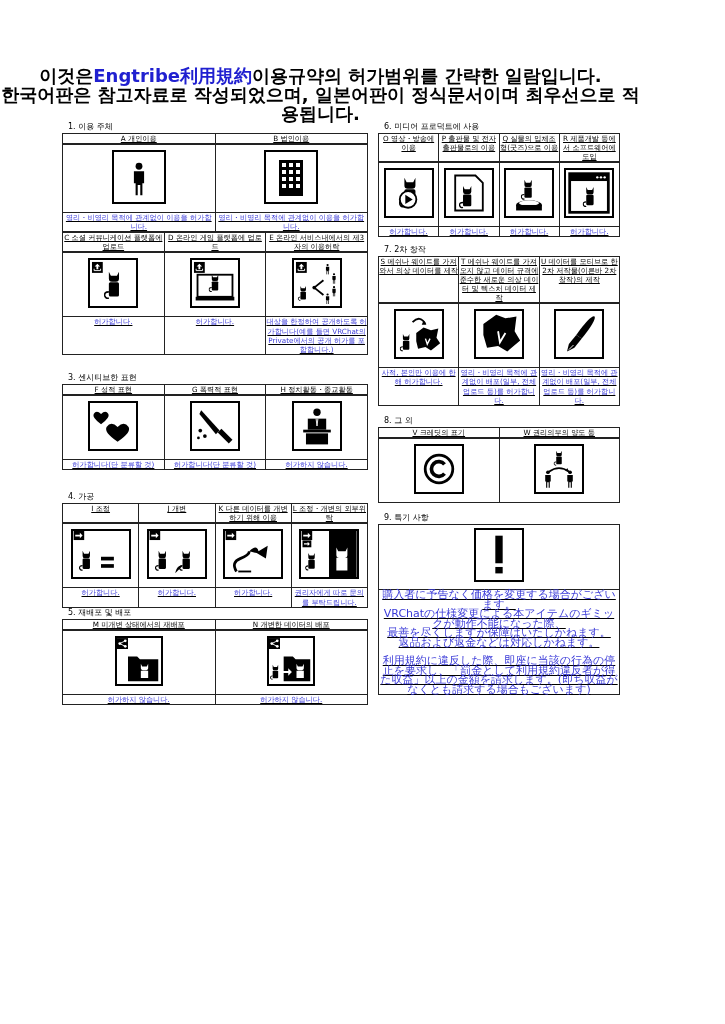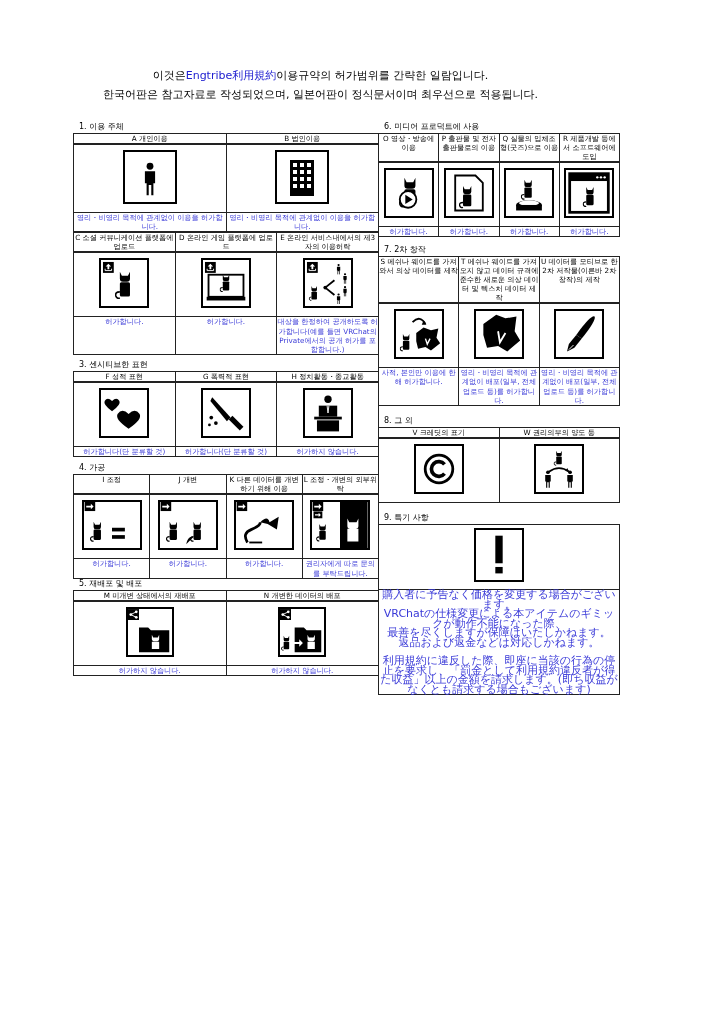--- a/index.html
+++ b/index.html
@@ -1,23 +1,23 @@
 <!DOCTYPE html>
 <html><head>
 <meta charset="utf-8">
 <style>
   html, body { margin:0; padding:0; background:#ffffff; }
   body { width:725px; height:1024px; position:relative; overflow:hidden;
          font-family:"DejaVu Sans", "Liberation Sans", sans-serif; color:#000; }
   .title { position:absolute; left:0; top:66px; width:641px; text-align:center;
-           font-weight:normal; font-size:11px; line-height:19px; }
+           font-weight:bold; font-size:18px; line-height:19px; }
   .title .hl { color:#2020d0; }
   .col { position:absolute; }
   .sec-label { font-size:8px; line-height:10px; margin:0 0 1px 6px; }
-  table.t { border-collapse:collapse; width:100%; table-layout:fixed; }
+  table.t { border-collapse:collapse; width:100%; table-layout:fixed;text-decoration:underline; }
   table.t td { border:1.3px solid #222; padding:0; text-align:center; vertical-align:top; }
   td.head { font-size:7.2px; line-height:9px; padding:1px 3px 1px; border-bottom:2px solid #222 !important; }
   td.iconcell { vertical-align:middle; }
   td.perm { color:#3a3ad8; font-size:7.2px; line-height:9.2px; padding:1px 3px 1px; }
   .ibox { display:inline-block; width:46px; height:46px; border:2.5px solid #000; box-sizing:border-box;
           position:relative; margin:5px 0 4px; background:#fff; }
   .ibox svg { position:absolute; left:0; top:0; width:100%; height:100%; }
   .note { color:#3a3ad8; font-size:11px; line-height:9.5px; padding:2px 4px 3px; text-align:center; }
 </style>
 </head>
@@ -52,21 +52,21 @@
     <symbol id="share" viewBox="0 0 12 12">
       <rect x="0" y="0" width="12" height="12" fill="#000"></rect>
       <circle cx="9" cy="3" r="1.5" fill="#fff"></circle>
         <circle cx="3" cy="6" r="1.5" fill="#fff"></circle>
         <circle cx="9" cy="9" r="1.5" fill="#fff"></circle>
       <path d="M9 3 L3 6 L9 9" stroke="#fff" stroke-width="1" fill="none"></path>
     </symbol>
   </defs>
 </svg>
 
-<div class="col" style="left:73px; top:122px; width:306px;">
+<div class="col" style="left:62px; top:122px; width:306px;">
 
   <div class="sec-label">1. 이용 주체</div>
   <table class="t">
     <tbody>
         <tr>
       <td class="head">A 개인이용</td>
       <td class="head">B 법인이용</td>
     </tr>
     <tr>
       <td class="iconcell"><span class="ibox" style="width:54px;height:54px"><svg viewBox="0 0 50 50">
@@ -127,21 +127,21 @@
               </svg></span></td>
     </tr>
     <tr>
       <td class="perm">허가합니다.</td>
       <td class="perm">허가합니다.</td>
       <td class="perm">대상을 한정하여 공개하도록 허가합니다(예를 들면 VRChat의 Private에서의 공개 허가를 포함합니다.)</td>
     </tr>
   </tbody>
     </table>
 
-  <div class="sec-label" style="margin-top:5px">3. 센시티브한 표현</div>
+  <div class="sec-label" style="margin-top:18px">3. 센시티브한 표현</div>
   <table class="t">
     <tbody>
         <tr>
       <td class="head">F 성적 표현</td>
       <td class="head">G 폭력적 표현</td>
       <td class="head">H 정치활동・종교활동</td>
     </tr>
     <tr>
       <td class="iconcell"><span class="ibox" style="width:50px;height:50px"><svg viewBox="0 0 50 50">
                 <path d="M12 12 q-5 -5 -8 0 q-2 4 8 11 q10 -7 8 -11 q-3 -5 -8 0z" fill="#000"></path>
@@ -163,21 +163,21 @@
               </svg></span></td>
     </tr>
     <tr>
       <td class="perm">허가합니다(단 분류할 것)</td>
       <td class="perm">허가합니다(단 분류할 것)</td>
       <td class="perm">허가하지 않습니다.</td>
     </tr>
   </tbody>
     </table>
 
-  <div class="sec-label" style="margin-top:6px">4. 가공</div>
+  <div class="sec-label" style="margin-top:22px">4. 가공</div>
   <table class="t">
     <tbody>
         <tr>
       <td class="head">I 조정</td>
       <td class="head">J 개변</td>
       <td class="head">K 다른 데이터를 개변하기 위해 이용</td>
       <td class="head">L 조정・개변의 외부위탁</td>
     </tr>
     <tr>
       <td class="iconcell"><span class="ibox" style="width:60px;height:50px"><svg viewBox="0 0 60 50">

